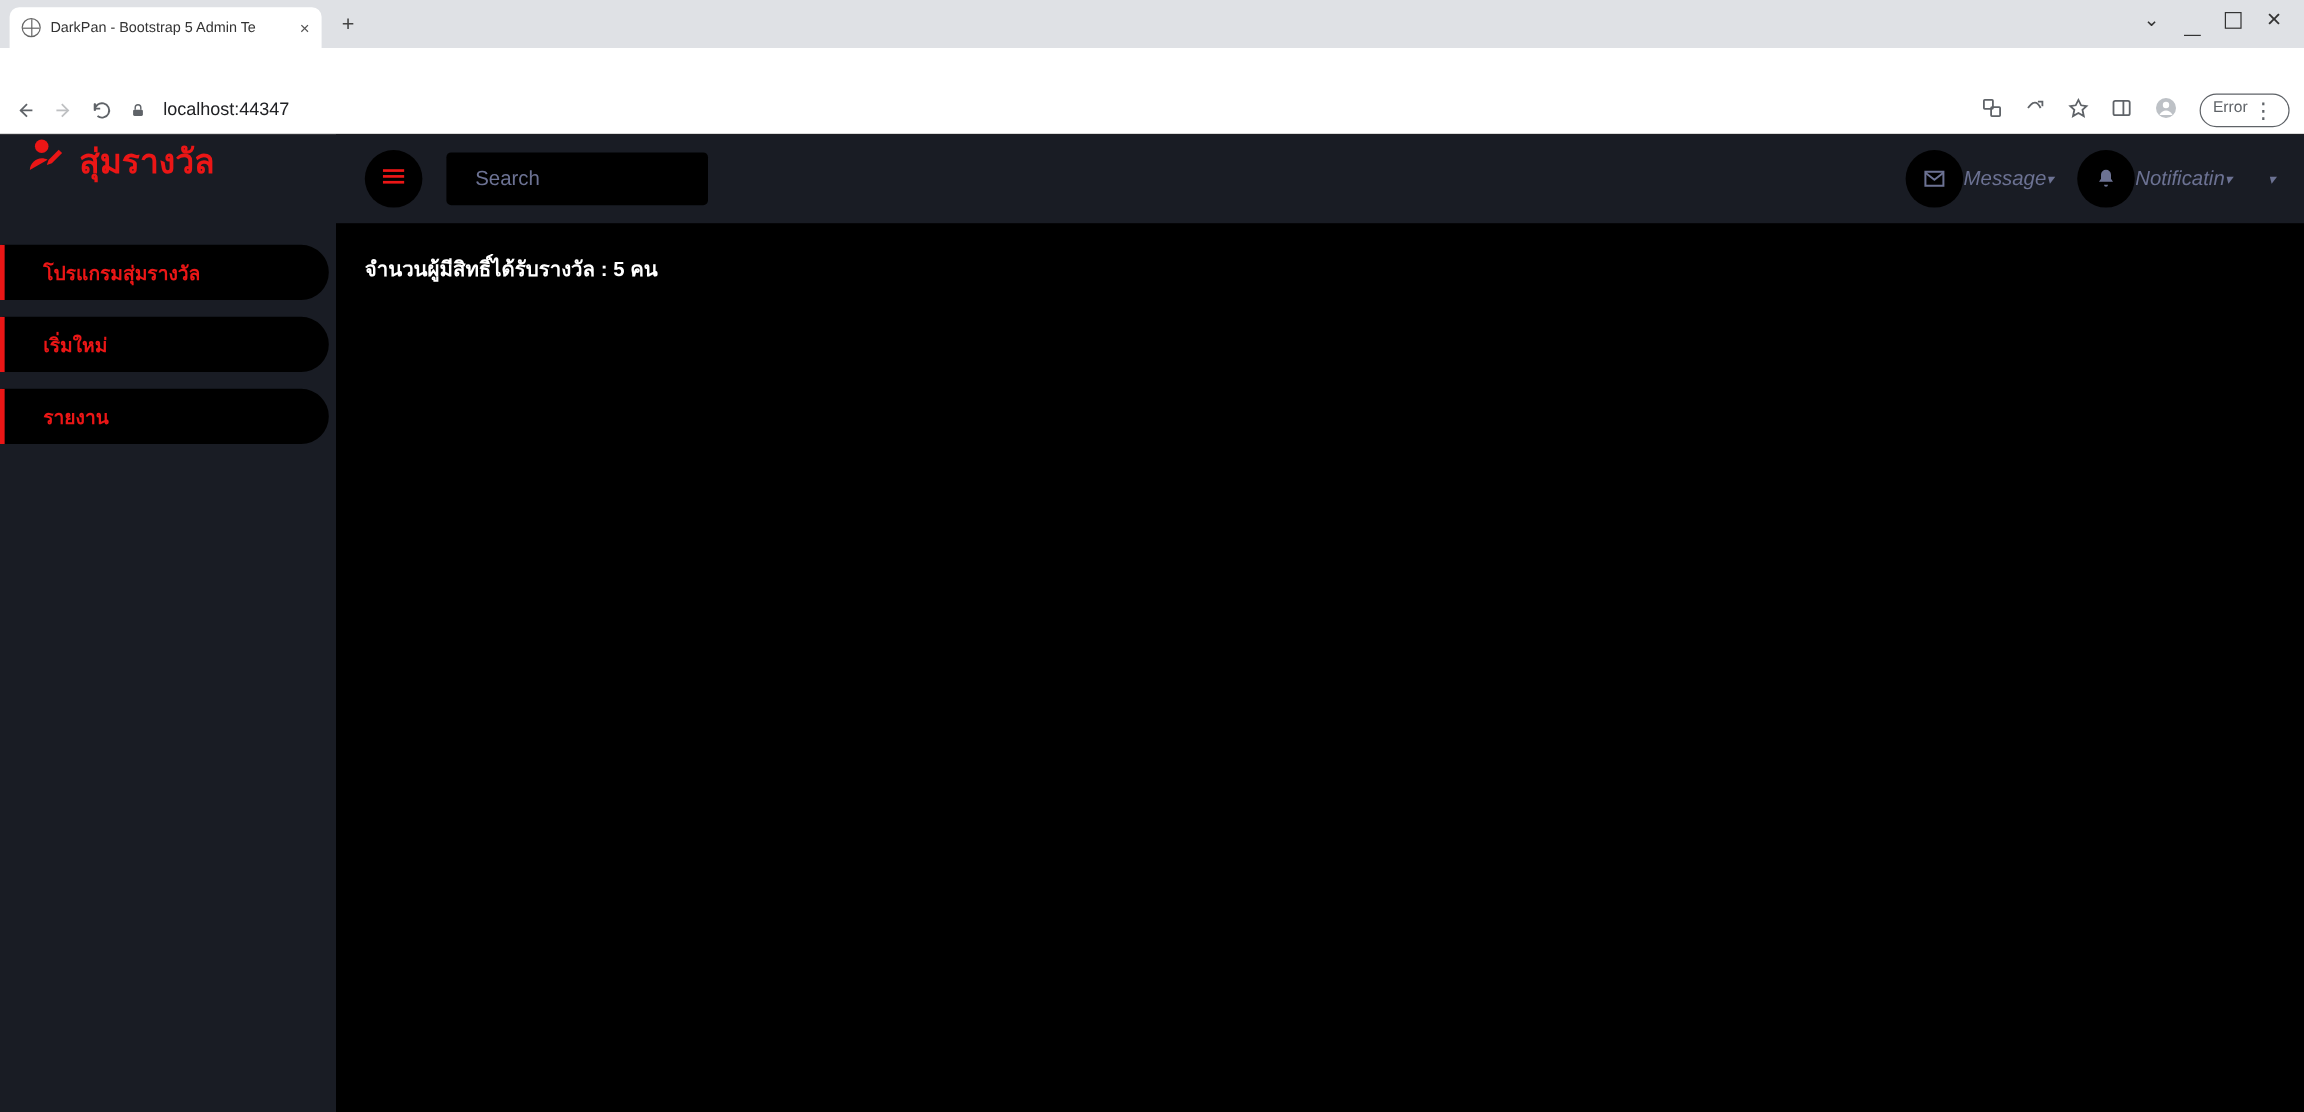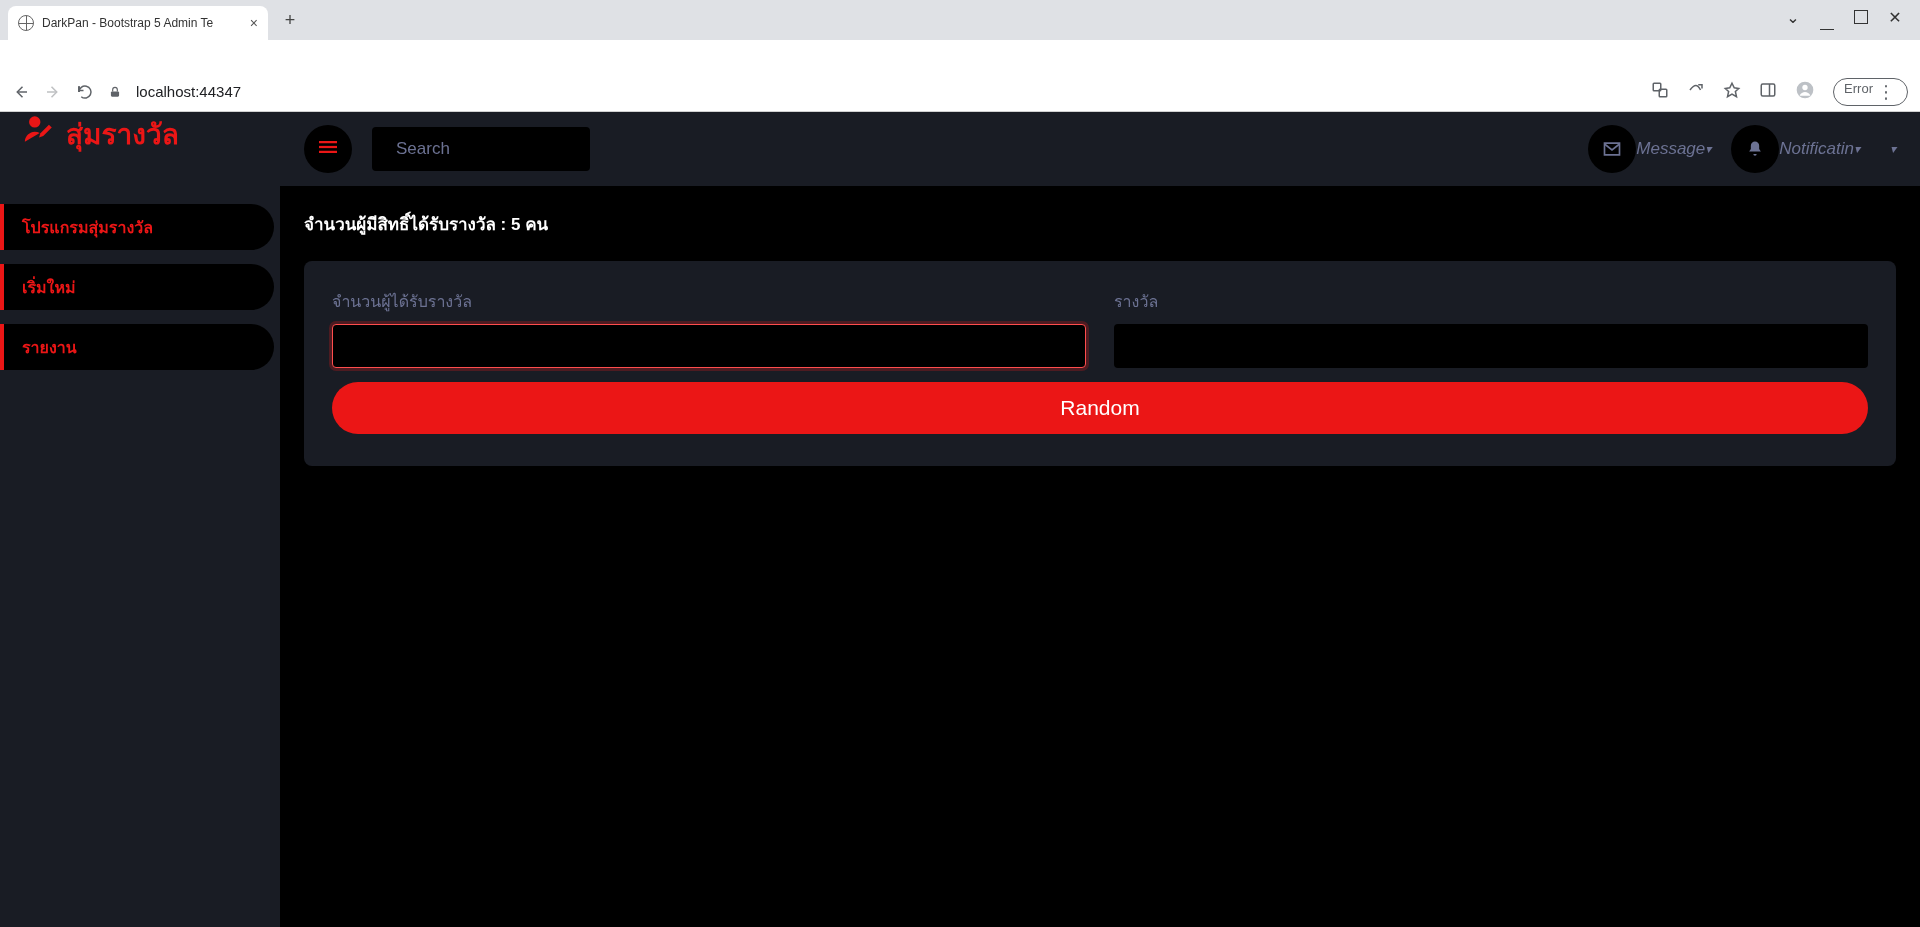--- a/index.html
+++ b/index.html
@@ -109,21 +109,21 @@
   }
   .nav-list { padding-top:14px;}
   .nav-item {
     margin:4px 6px 14px 0;
     background:#000;
     color:#eb1616;
     border-left:4px solid #eb1616;
     border-radius:0 30px 30px 0;
     height:46px;
     display:flex; align-items:center;
-    padding-left:18px;
+    padding-left:32px;
     font-size:16px; font-weight:600;
     cursor:pointer;
   }
 
   
   .main {
     flex:1; display:flex; flex-direction:column;
     background:#000;
   }
   .topbar {
@@ -342,30 +342,15 @@
         <span class="caret">▾</span>
       </div>
       <div class="top-item" style="padding-left:10px">
         <span class="caret">▾</span>
       </div>
     </div>
 
     <div class="content">
       <h5 class="heading">จำนวนผู้มีสิทธิ์ได้รับรางวัล : 5 คน</h5>
 
-      <div class="panel">
-        <div class="row">
-          <div class="col">
-            <div class="lbl">จำนวนผู้ได้รับรางวัล</div>
-            <input class="field focused" value="" style="">
-          </div>
-          <div class="col">
-            <div class="lbl">รางวัล</div>
-            <input class="field" value="" style="">
-          </div>
-        </div>
-        <button class="btn-random">
-          <span>Random</span>
-        </button>
-      </div>
     </div>
   </div>
 </div>
 
 </body></html>

